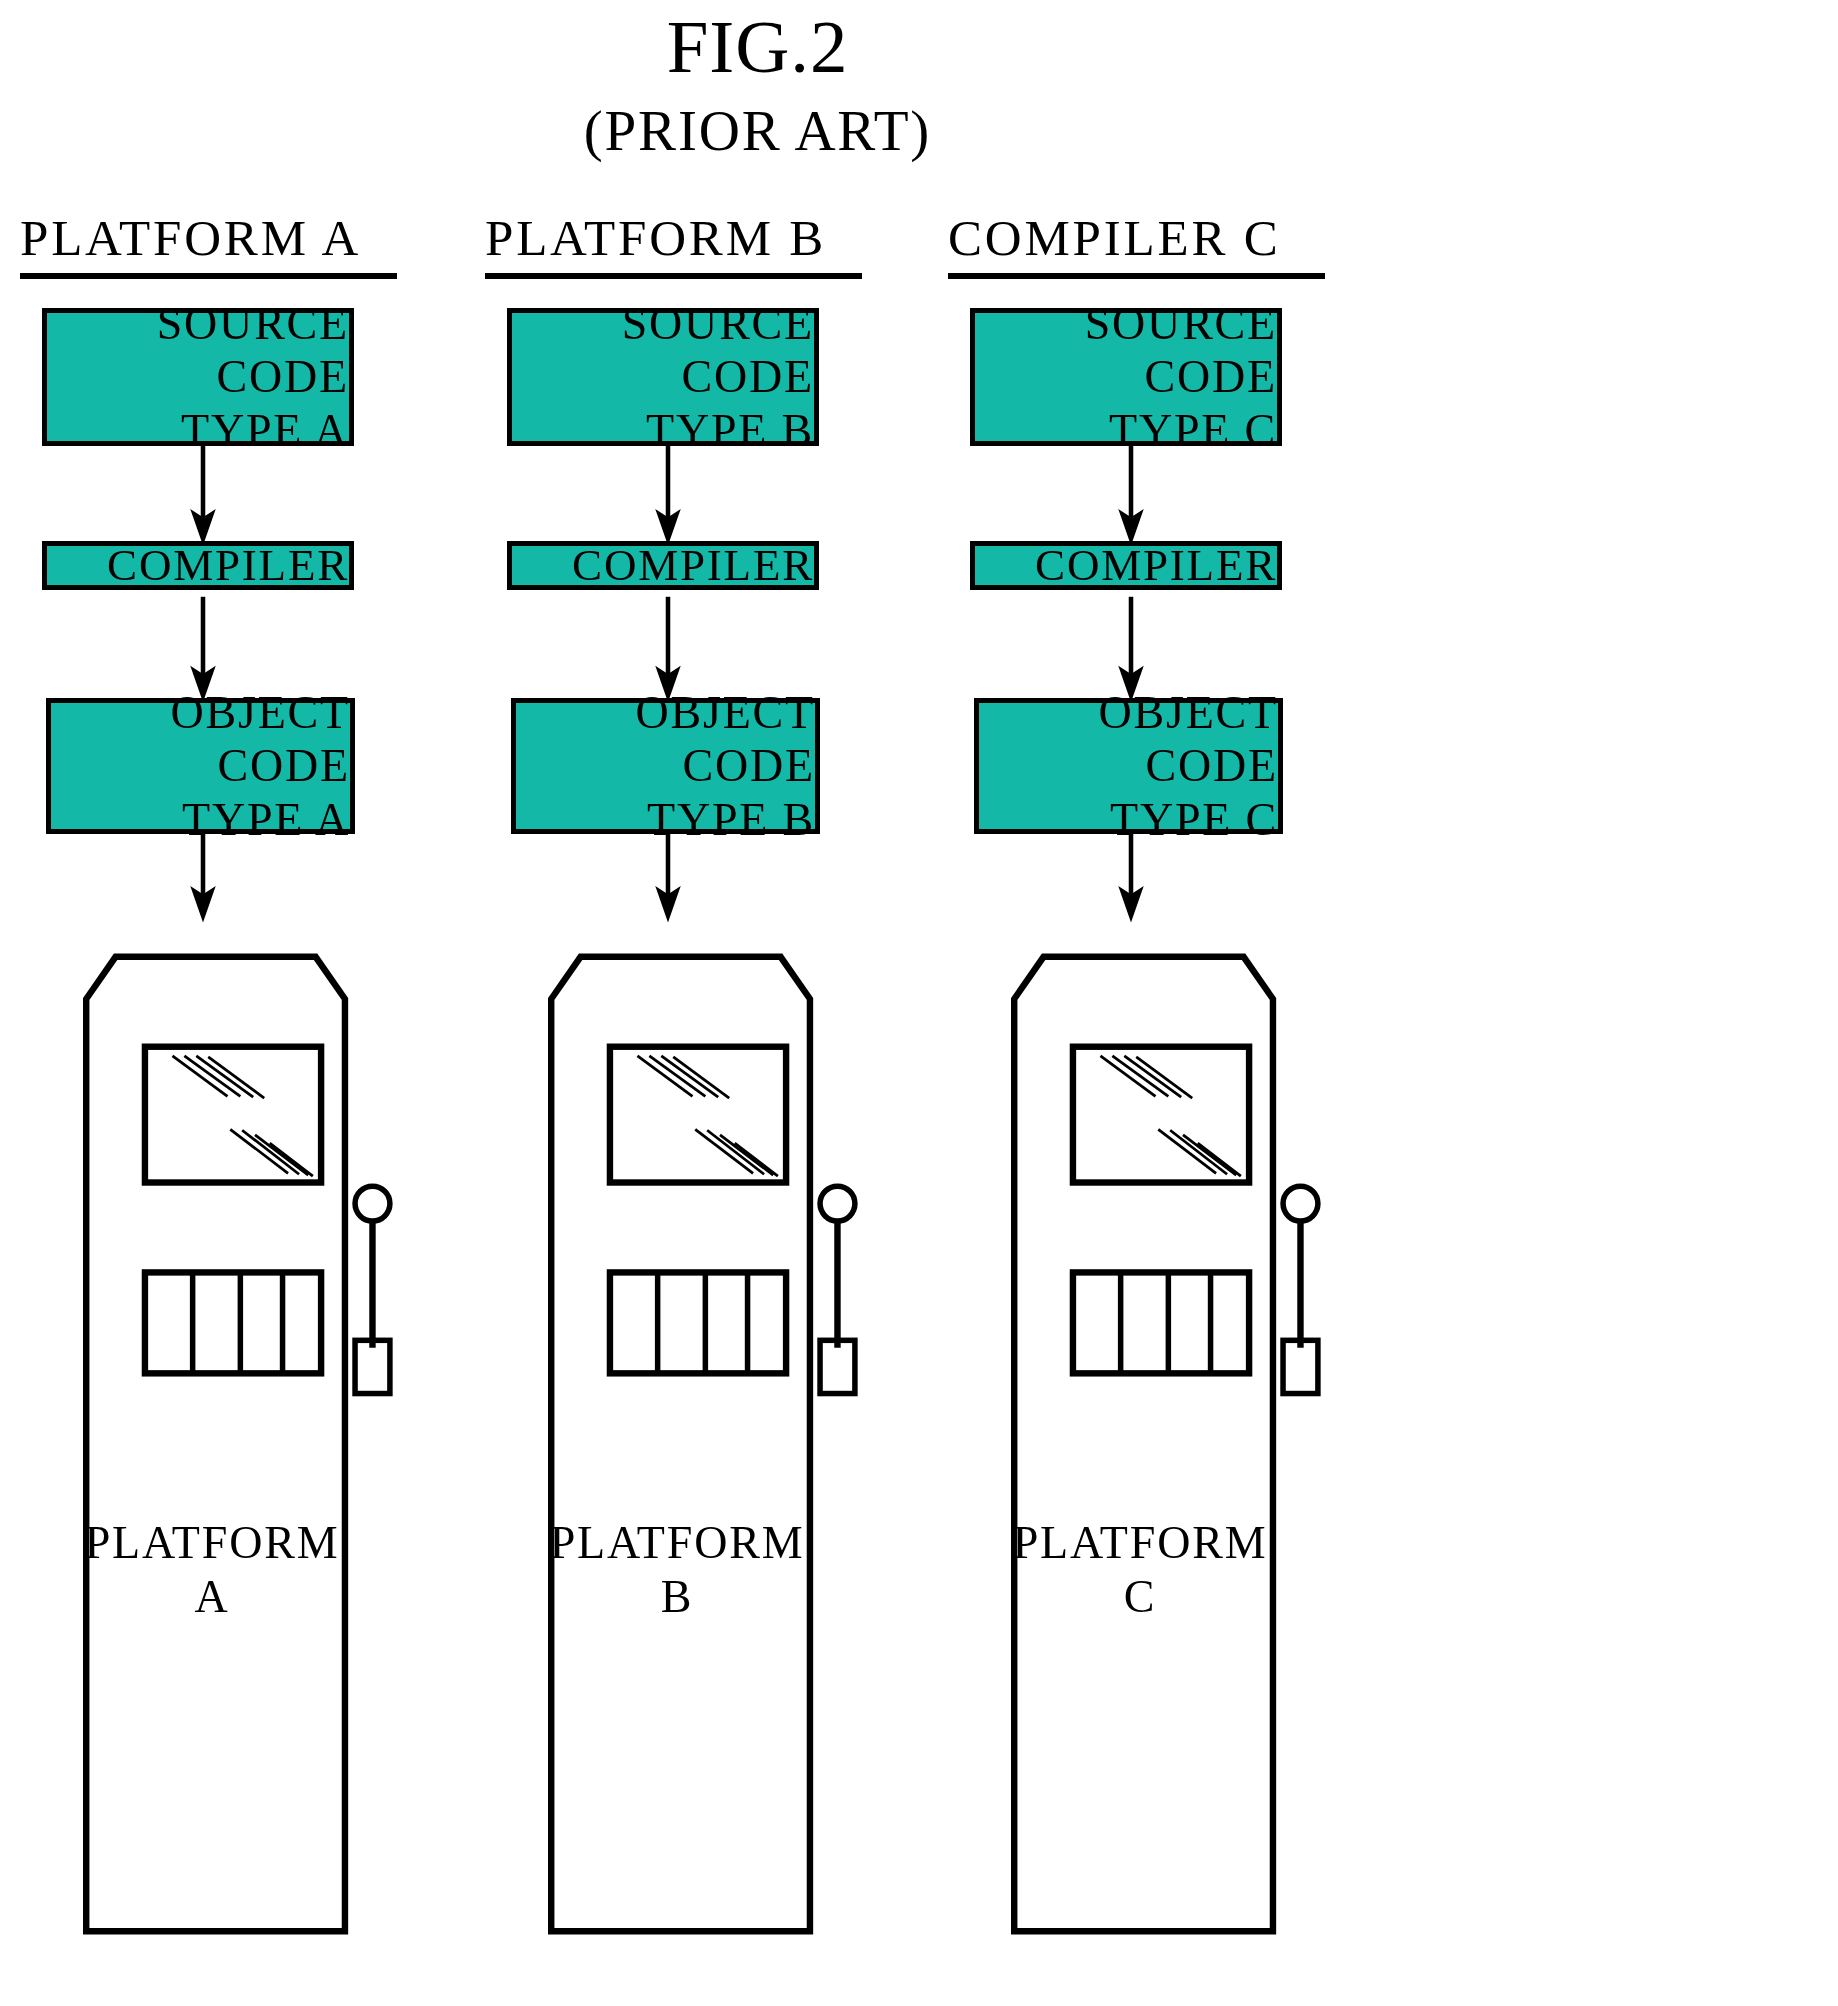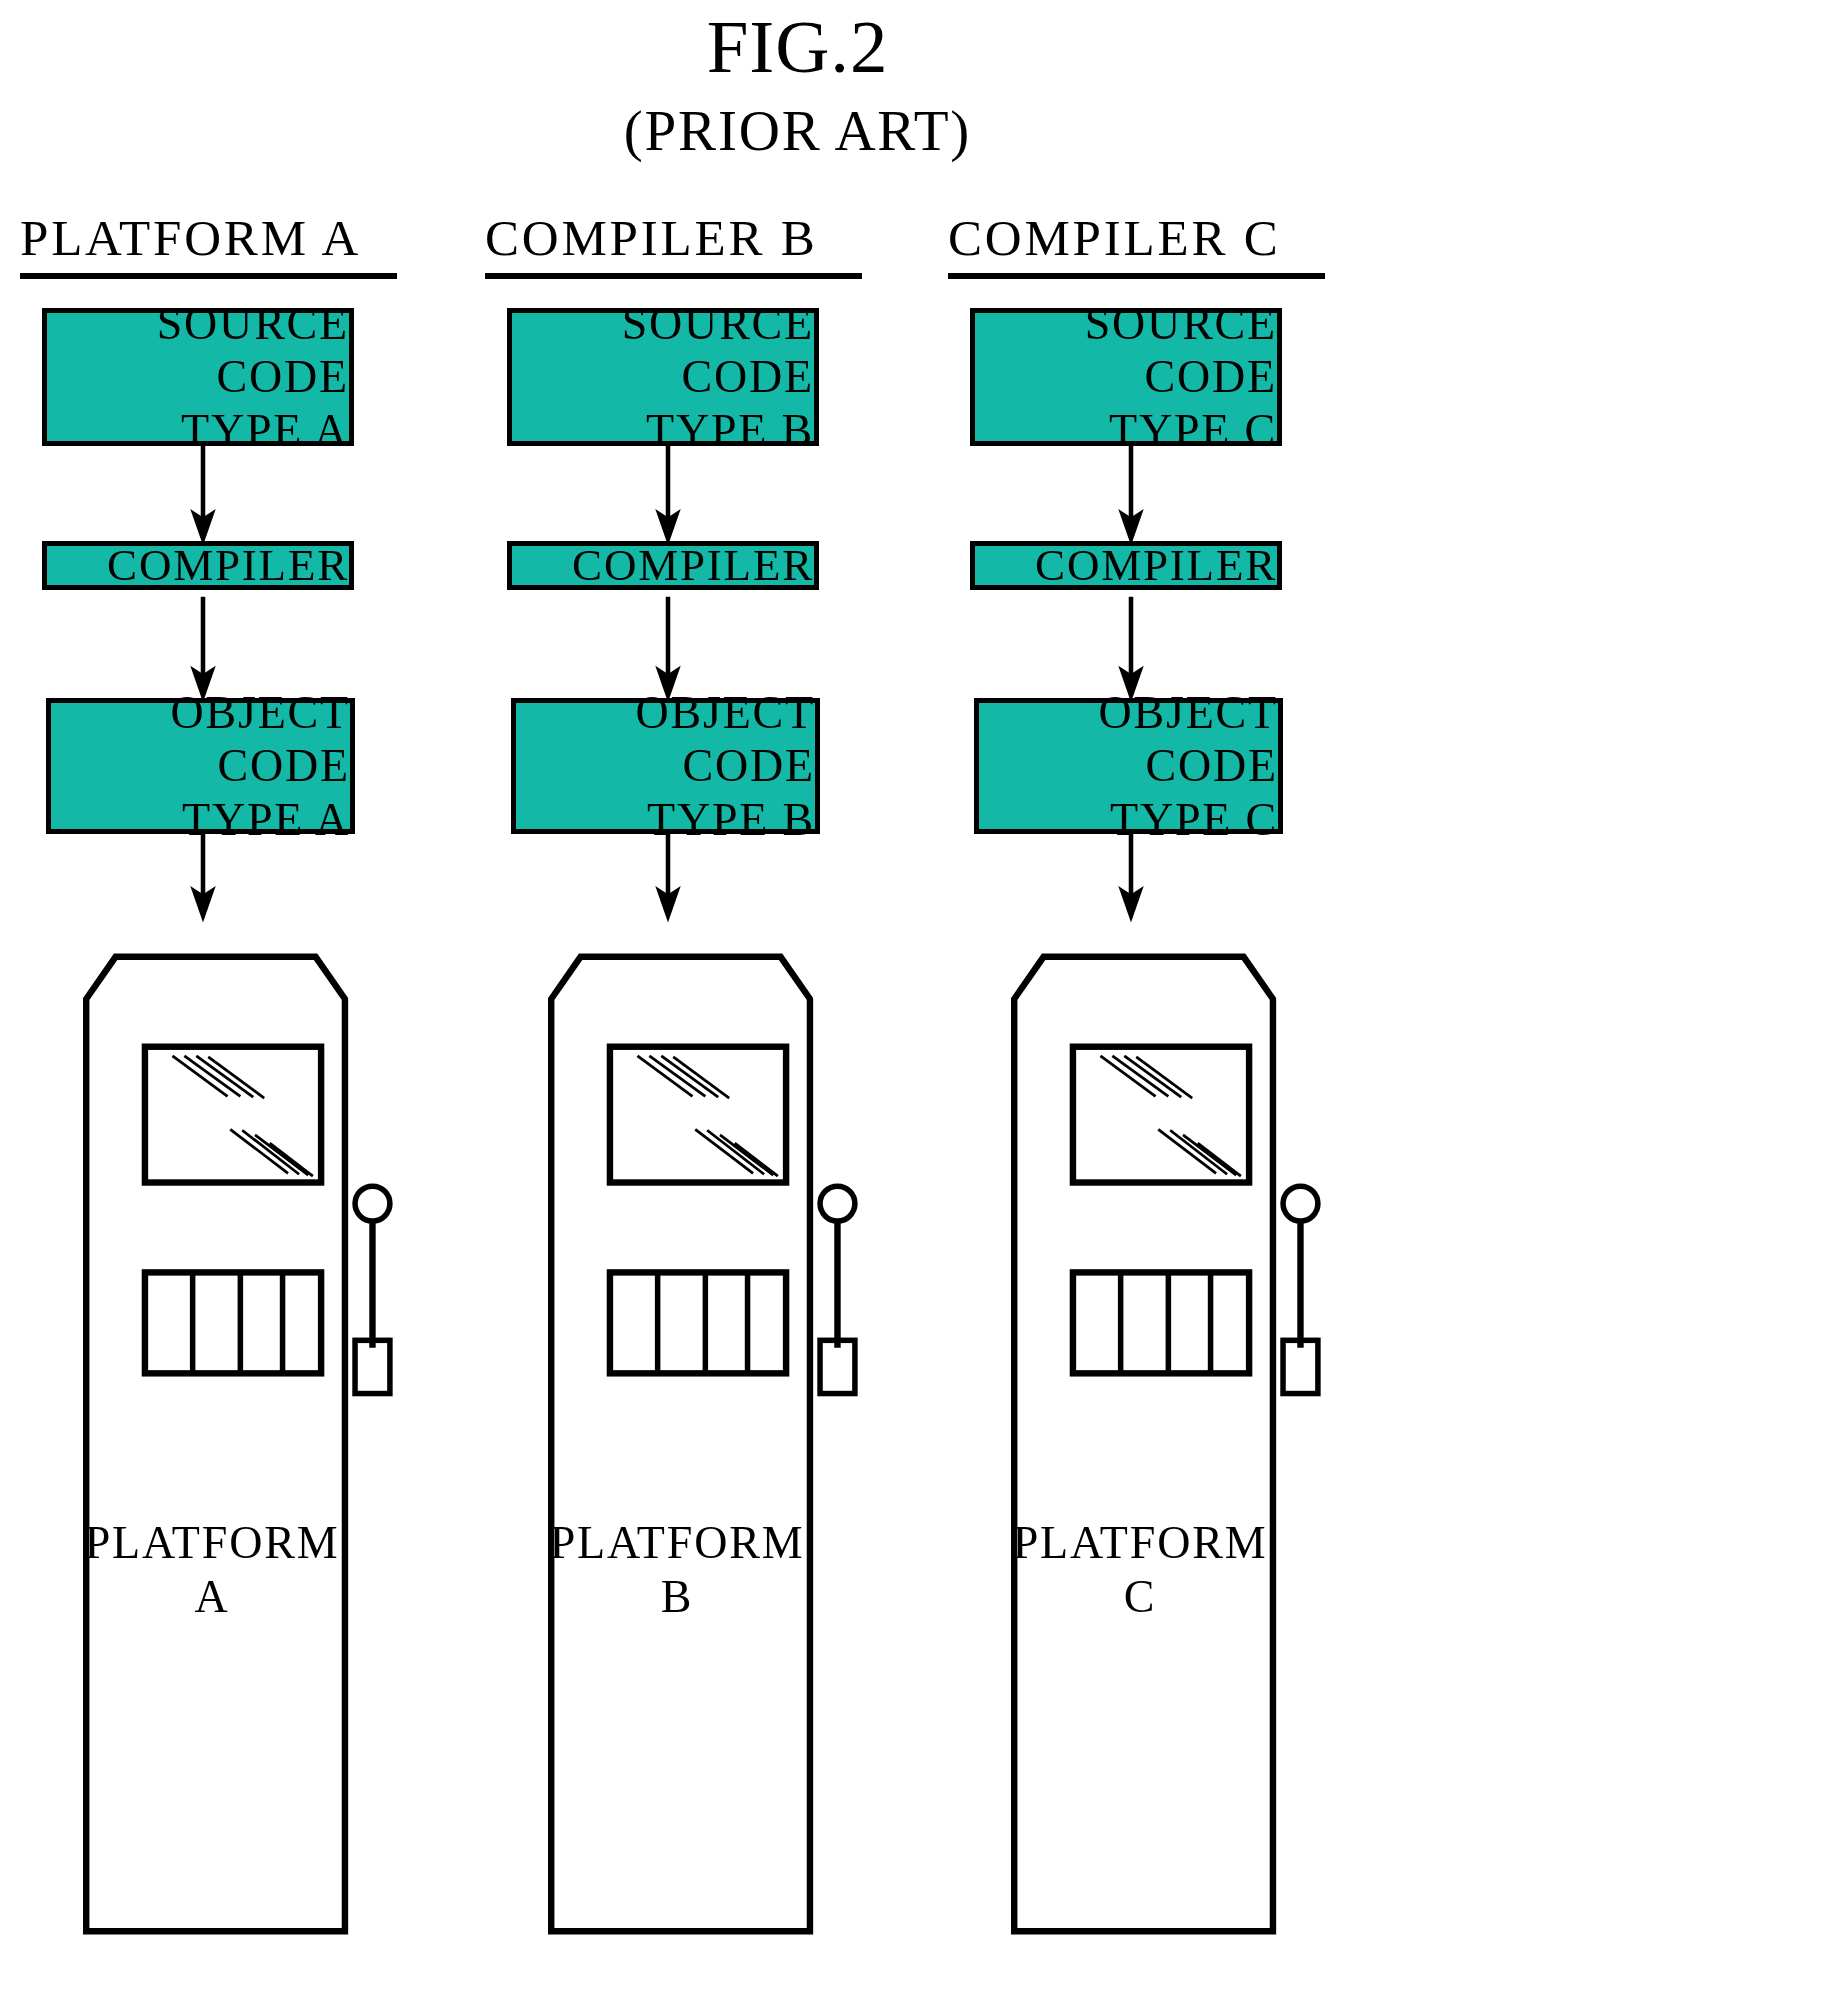--- a/index.html
+++ b/index.html
@@ -17,21 +17,20 @@
     overflow: hidden;
   }
 
   
   .fig-title-block {
     position: absolute;
     left: 0;
     top: 9.2px;
     width: 1515px;
     text-align: center;
-    padding-left: 40px;
   }
   .fig-title {
     font-size: 75px;
     letter-spacing: 0.9px;
     line-height: 1.02;
     font-weight: 400;
   }
   .fig-subtitle {
     font-size: 57px;
     letter-spacing: 1.8px;
@@ -223,21 +222,21 @@
       </svg>
       <div class="device-label">
         <span class="dline">PLATFORM</span>
         <span class="dline">A</span>
       </div>
     </div>
   </div>
 
   <div class="column col-1">
 
-    <div class="platform-heading">COMPILER  B</div>
+    <div class="platform-heading">PLATFORM  B</div>
 
     <div class="flow-box box-source">
       <span class="bline">SOURCE</span>
       <span class="bline">CODE</span>
       <span class="bline">TYPE  B</span>
     </div>
 
     <div class="arrow arrow-1">
       <svg width="40" height="103" viewBox="0 0 44 112" aria-hidden="true">
         <line x1="22" y1="0" x2="22" y2="96" stroke="#000" stroke-width="5"></line>

